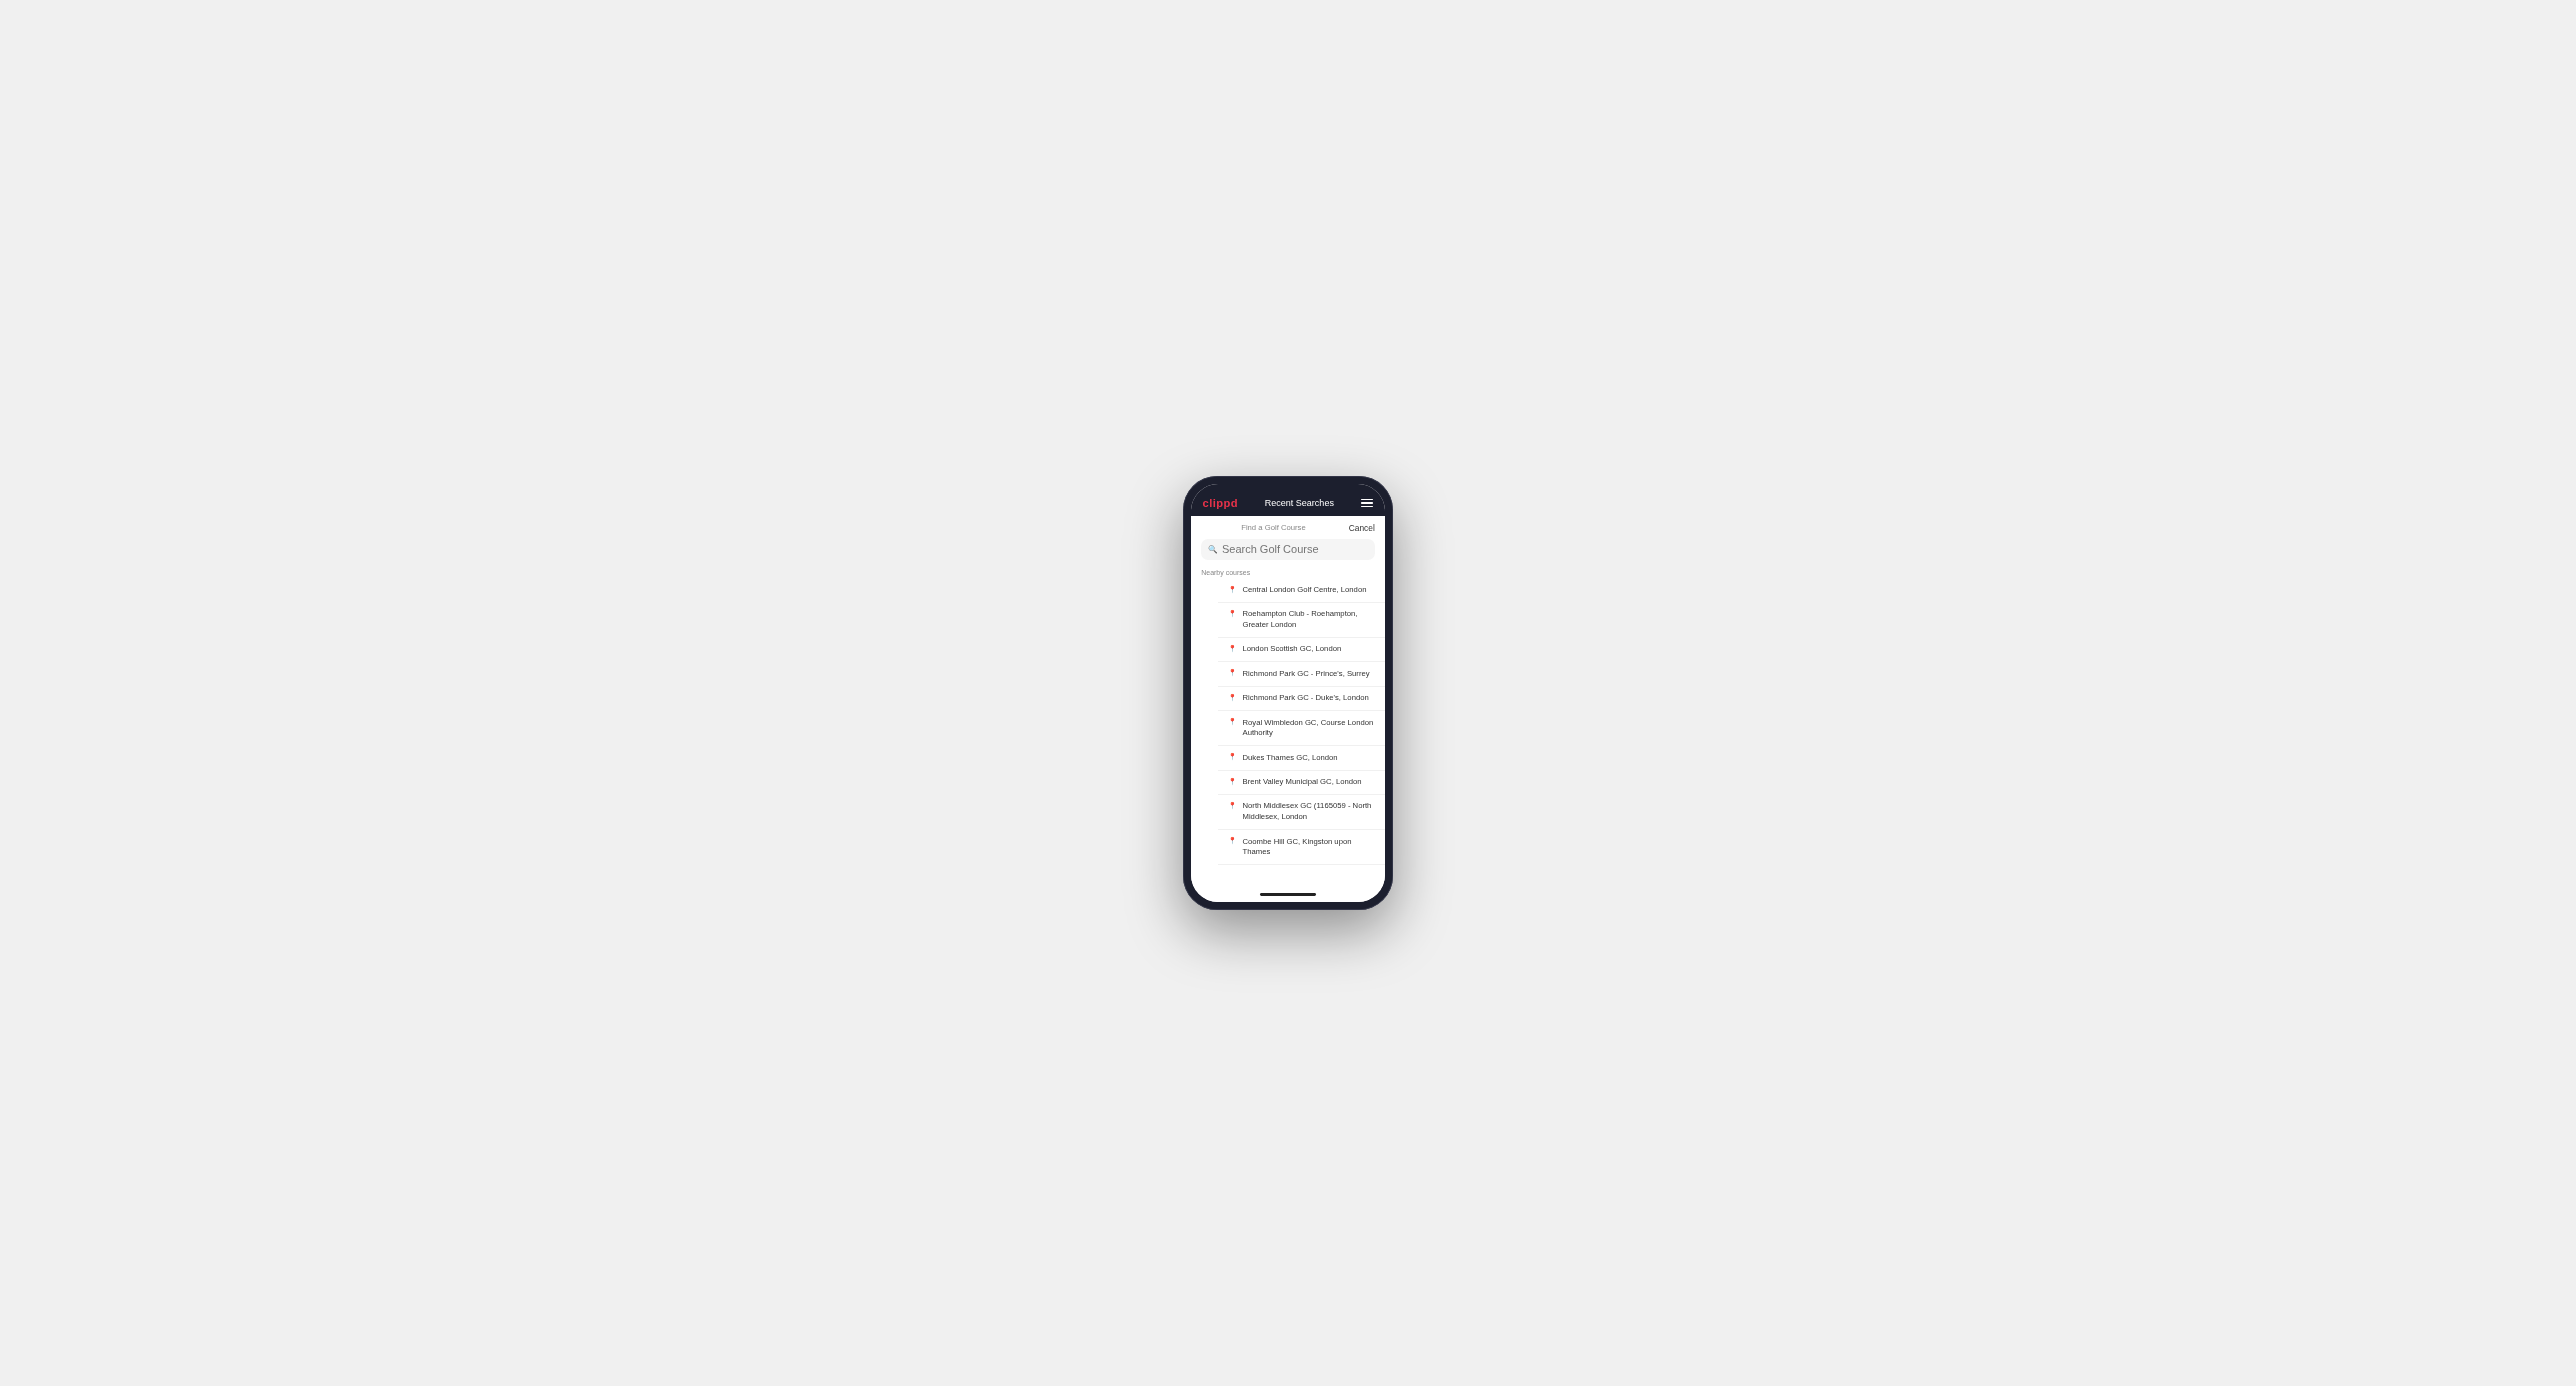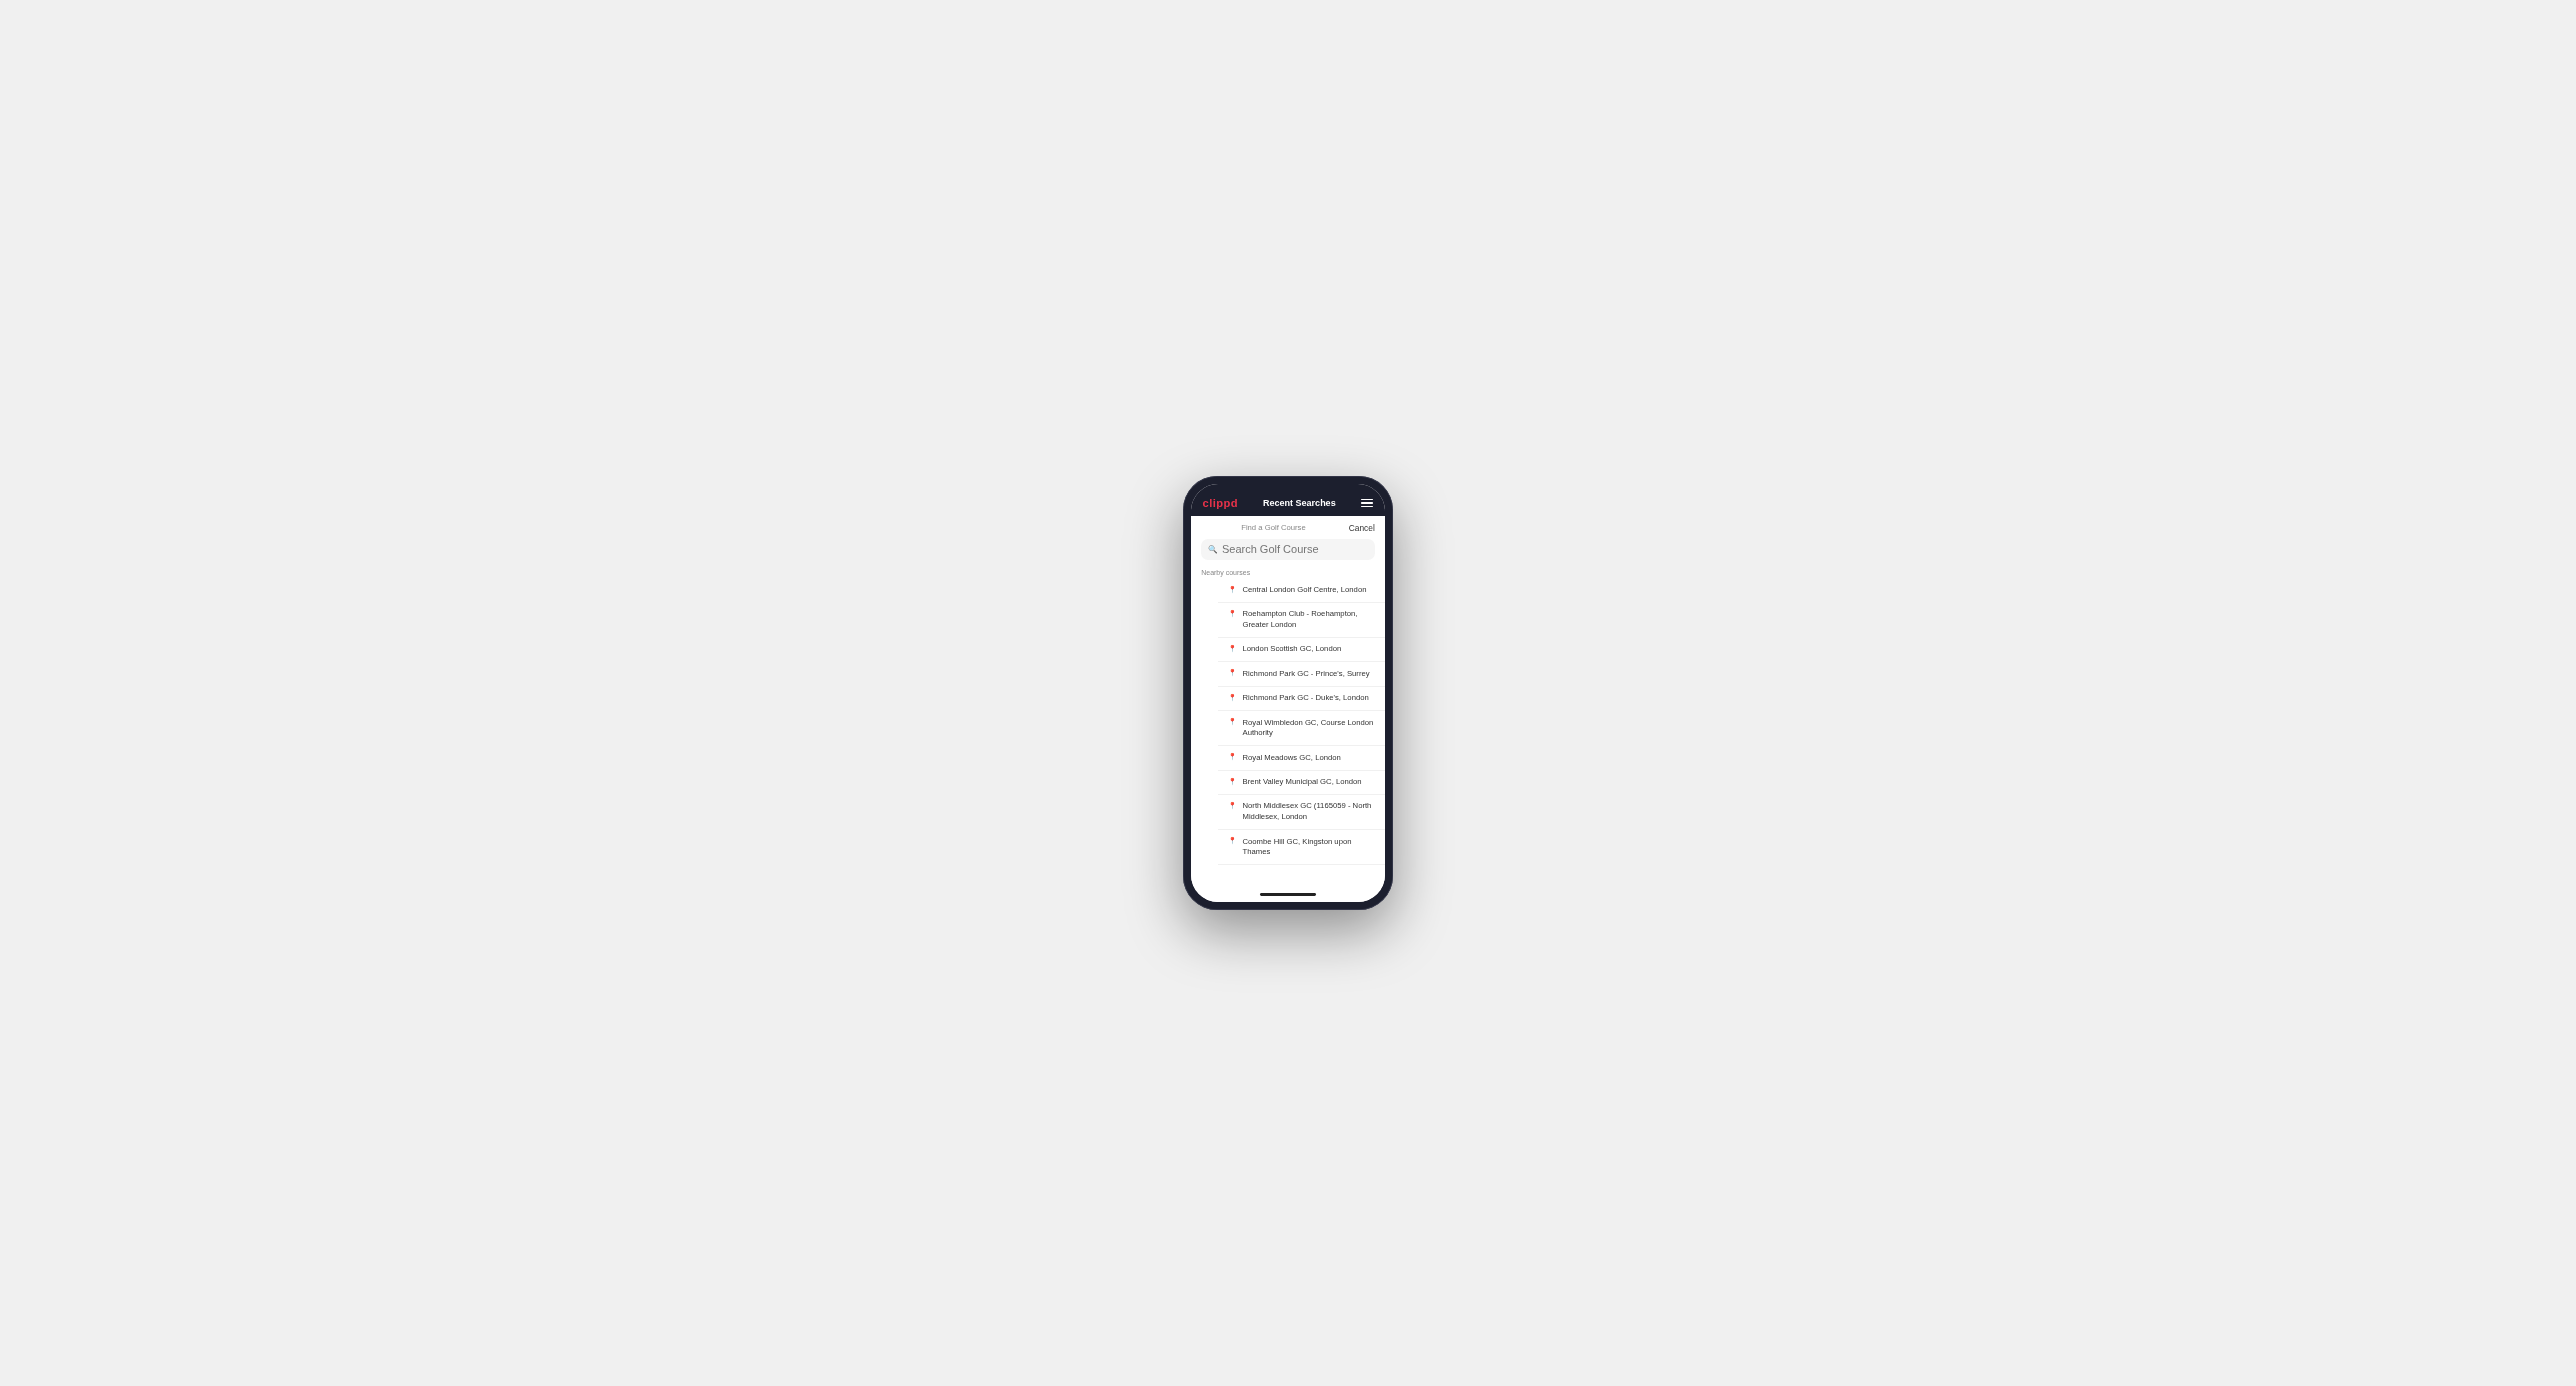--- a/index.html
+++ b/index.html
@@ -45,21 +45,21 @@
       flex-shrink: 0;
     }
     .app-logo {
       font-size: 11.2px;
       font-weight: 700;
       color: #e8324a;
       letter-spacing: 0.4px;
     }
     .app-title {
       font-size: 9px;
-      font-weight: 700;
+      font-weight: 400;
       color: #ffffff;
     }
     .menu-icon {
       display: flex;
       flex-direction: column;
       gap: 2.1px;
       cursor: pointer;
     }
     .menu-icon span {
       display: block;
@@ -228,21 +228,21 @@
           <div class="course-item">
     <span class="pin-icon">📍</span>
     <span class="course-name">Richmond Park GC - Duke's, London</span>
   </div>
           <div class="course-item">
     <span class="pin-icon">📍</span>
     <span class="course-name">Royal Wimbledon GC, Course London Authority</span>
   </div>
           <div class="course-item">
     <span class="pin-icon">📍</span>
-    <span class="course-name">Royal Meadows GC, London</span>
+    <span class="course-name">Dukes Thames GC, London</span>
   </div>
           <div class="course-item">
     <span class="pin-icon">📍</span>
     <span class="course-name">Brent Valley Municipal GC, London</span>
   </div>
           <div class="course-item">
     <span class="pin-icon">📍</span>
     <span class="course-name">North Middlesex GC (1165059 - North Middlesex, London</span>
   </div>
           <div class="course-item">

